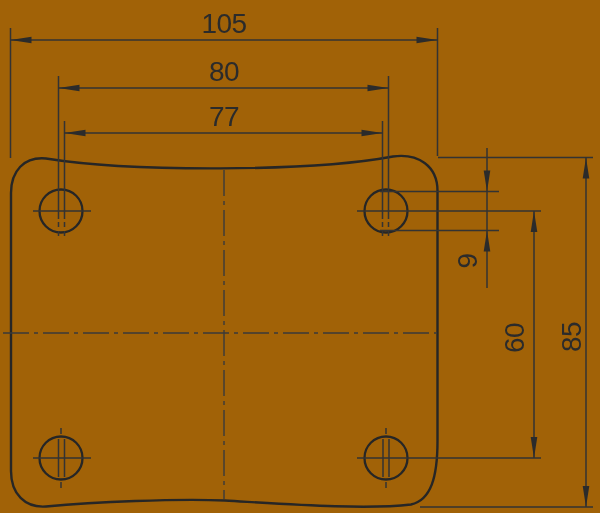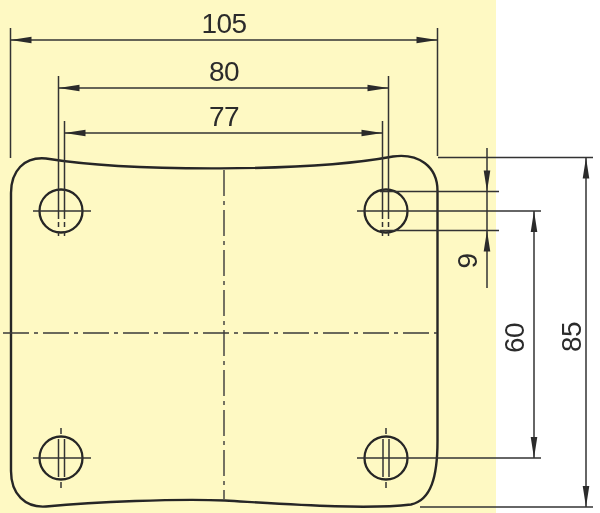--- a/index.html
+++ b/index.html
@@ -1,16 +1,16 @@
 <!DOCTYPE html>
 <html><head>
 <meta charset="utf-8">
 <style>
   html,body{margin:0;padding:0;background:#fff;}
-  .canvas{width:496px;height:513px;background:#fef9c3;position:relative;}
+  .canvas{width:600px;height:513px;background:#a16207;position:relative;}
   svg{display:block;}
   .outline{fill:none;stroke:#262626;stroke-width:2.4;}
   .hole{fill:none;stroke:#262626;stroke-width:2.3;}
   .thin{fill:none;stroke:#333333;stroke-width:1.5;}
   .center{fill:none;stroke:#3a3a3a;stroke-width:1.4;stroke-dasharray:26 5 4 5;}
   .arrow{fill:#2b2b2b;stroke:none;}
   .dimtext{font-family:"Liberation Sans", sans-serif;font-size:28px;fill:#2b2b2b;letter-spacing:-0.5px;}
 </style>
 </head>
 <body>

